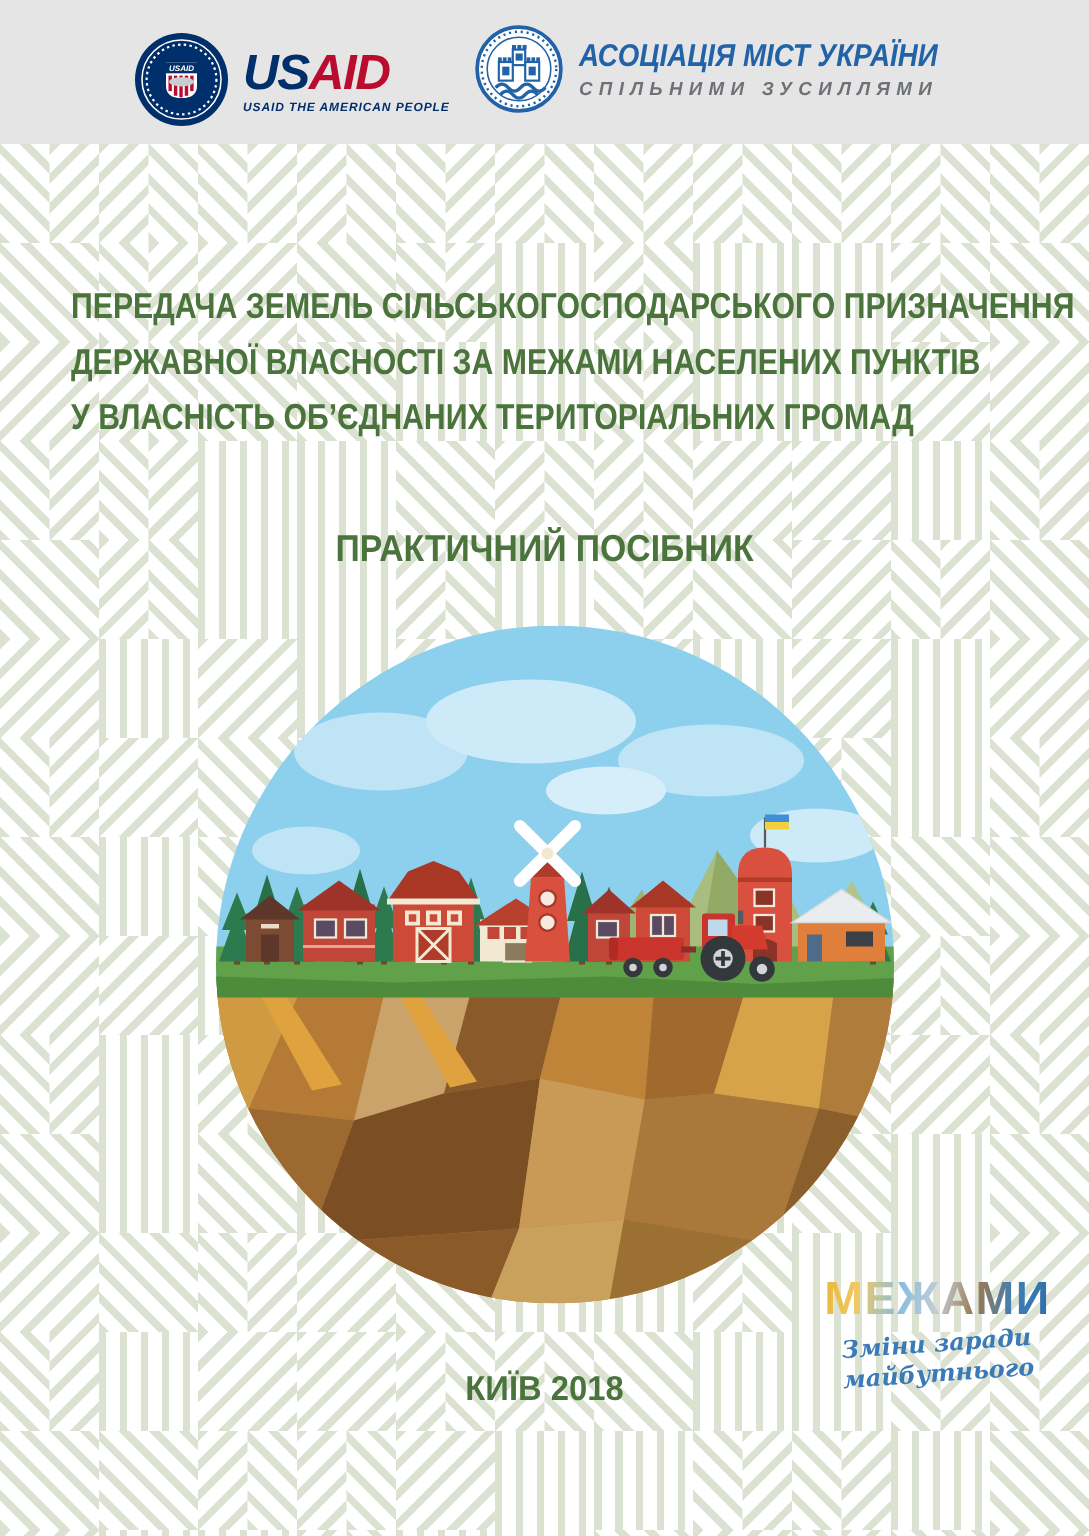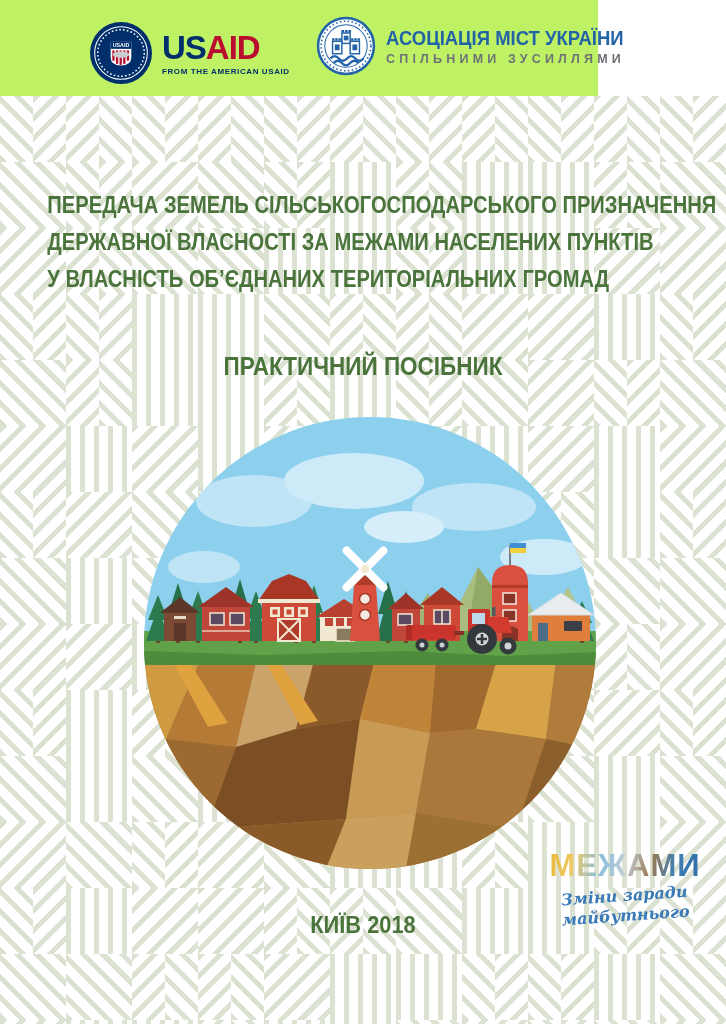--- a/index.html
+++ b/index.html
@@ -13,21 +13,21 @@
   .p-dl   { background:repeating-linear-gradient(45deg, var(--pl) 0 5px, transparent 5px 14px); }
   .p-dr   { background:repeating-linear-gradient(135deg, var(--pl) 0 5px, transparent 5px 14px); }
   .p-chd  { background-image:repeating-linear-gradient(45deg, var(--pl) 0 5px, transparent 5px 14px),
                              repeating-linear-gradient(135deg, var(--pl) 0 5px, transparent 5px 14px);
             background-size:50% 100%,50% 100%; background-position:left top,right top; background-repeat:no-repeat; }
   .p-chu  { background-image:repeating-linear-gradient(135deg, var(--pl) 0 5px, transparent 5px 14px),
                              repeating-linear-gradient(45deg, var(--pl) 0 5px, transparent 5px 14px);
             background-size:50% 100%,50% 100%; background-position:left top,right top; background-repeat:no-repeat; }
 
   
-  .band { position:absolute; top:0; left:0; width:598px; height:96px; background:#bef264; z-index:3; }
+  .band { position:absolute; top:0; left:0; width:726px; height:96px; background:#e5e5e5; z-index:3;font-style:italic; }
   .usaid { position:absolute; left:90px; top:22px; display:flex; align-items:center; }
   .usaid-txt { margin-left:10px; }
   .usaid-word { font-weight:bold; font-size:33px; letter-spacing:-1px; line-height:1; }
   .usaid-word .us { color:#002f6c; }
   .usaid-word .aid { color:#ba0c2f; }
   .usaid-tag { color:#002f6c; font-weight:bold; font-size:8px; letter-spacing:0.6px; margin-top:3px; }
   .amu { position:absolute; left:316px; top:16px; display:flex; align-items:center;justify-content:center; }
   .amu-txt { margin-left:10px; }
   .amu-title { color:#2263a8; font-weight:bold; font-size:21px; white-space:nowrap; transform:scaleX(.88); transform-origin:left center; line-height:1.1; }
   .amu-sub { color:#6e7276; font-weight:bold; font-size:12.5px; letter-spacing:4.2px; margin-top:3px; white-space:nowrap; }
@@ -233,21 +233,21 @@
         <text x="30" y="24.6" text-anchor="middle" font-size="5.2" font-weight="bold" fill="#ffffff" font-family="Liberation Sans, sans-serif">USAID</text>
         <rect x="21.6" y="27.5" width="2.2" height="10" fill="#ba0c2f"></rect>
         <rect x="25.1" y="27.5" width="2.2" height="13" fill="#ba0c2f"></rect>
         <rect x="28.6" y="27.5" width="2.2" height="14" fill="#ba0c2f"></rect>
         <rect x="32.1" y="27.5" width="2.2" height="13" fill="#ba0c2f"></rect>
         <rect x="35.6" y="27.5" width="2.2" height="10" fill="#ba0c2f"></rect>
         <ellipse cx="30" cy="31.5" rx="8" ry="3" fill="#c8cdd2"></ellipse>
       </svg>
       <div class="usaid-txt">
         <div class="usaid-word"><span class="us">US</span><span class="aid">AID</span></div>
-        <div class="usaid-tag">FROM THE AMERICAN USAID</div>
+        <div class="usaid-tag">USAID THE AMERICAN PEOPLE</div>
       </div>
     </div>
 
     <div class="amu">
       <svg width="60" height="60" viewBox="0 0 58 58">
         <circle cx="29" cy="29" r="27" fill="#ffffff" stroke="#2263a8" stroke-width="2.4"></circle>
         <circle cx="29" cy="29" r="24" fill="none" stroke="#2263a8" stroke-width="1.6" stroke-dasharray="1.4 2.4"></circle>
         <circle cx="29" cy="29" r="20.5" fill="none" stroke="#2263a8" stroke-width="1"></circle>
         <rect x="24.5" y="13.5" width="2.6" height="2.6" fill="#2263a8"></rect>
         <rect x="27.9" y="13.5" width="2.6" height="2.6" fill="#2263a8"></rect>

